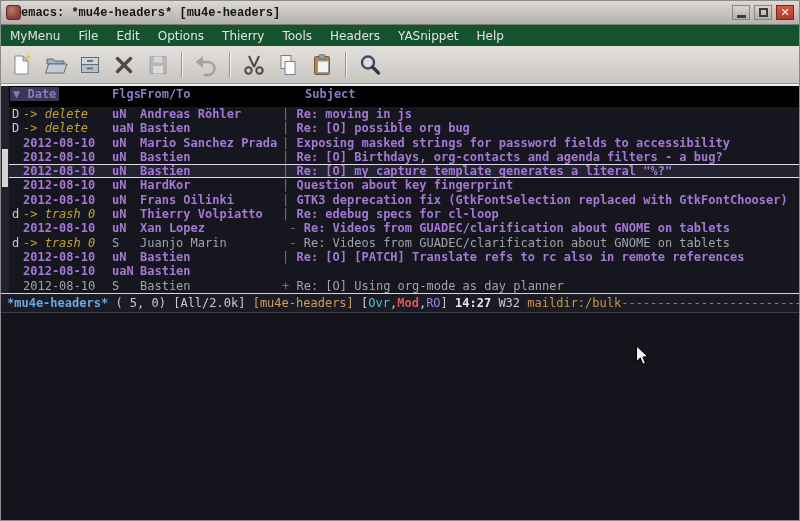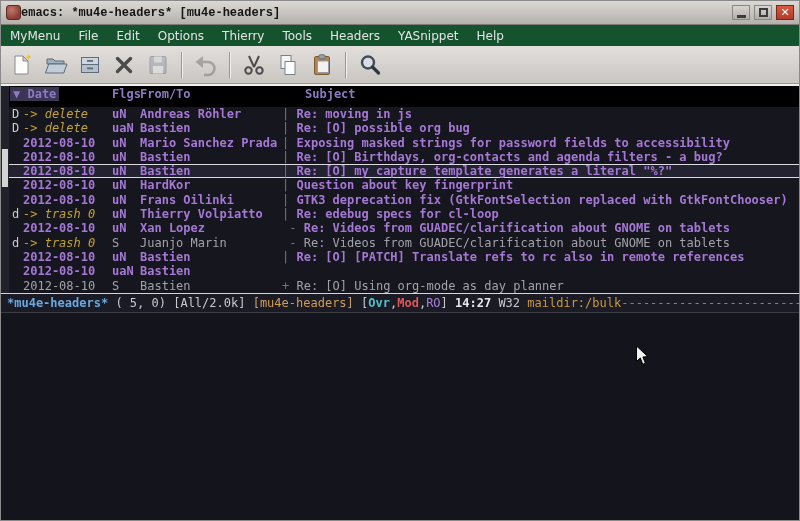--- a/index.html
+++ b/index.html
@@ -53,21 +53,21 @@
   .c.from { left:131px; }
   .c.subjblock { left:273px; }
   .ind { color:var(--thread-indicator,#74747e); font-weight:normal; white-space:pre; }
 
   
   .modeline { height:20px; flex:0 0 20px; background:#1b1b25; border-top:1px solid #d6d6d6; border-bottom:1px solid #3c3c44; font-size:12px; line-height:18px; white-space:pre; padding-left:6px; overflow:hidden; }
   .ml { white-space:pre; }
   .ml-buffer { color:var(--modeline-buffer,#6aa9e0); font-weight:bold;margin-top:12px; }
   .ml-plain { color:#c9c9cf; }
   .ml-mode { color:var(--modeline-mode,#cf9e5a); }
-  .ml-ovr { color:var(--modeline-ovr,#53c1c9);font-weight:bold; }
+  .ml-ovr { color:var(--modeline-ovr,#53c1c9); }
   .ml-mod { color:var(--modeline-mod,#e05555); font-weight:bold; }
   .ml-ro { color:var(--modeline-ro,#a87fd8); }
   .ml-time { color:#e6e6ec; font-weight:bold; }
   .ml-maildir { color:var(--modeline-maildir,#c9973f); }
   .ml-fill { color:#82828c; }
 
   .echo { flex:1; background:#14141c; }
 
   .mouse-cursor { position:absolute; left:635px; top:345px; z-index:50; pointer-events:none; }
 </style>

